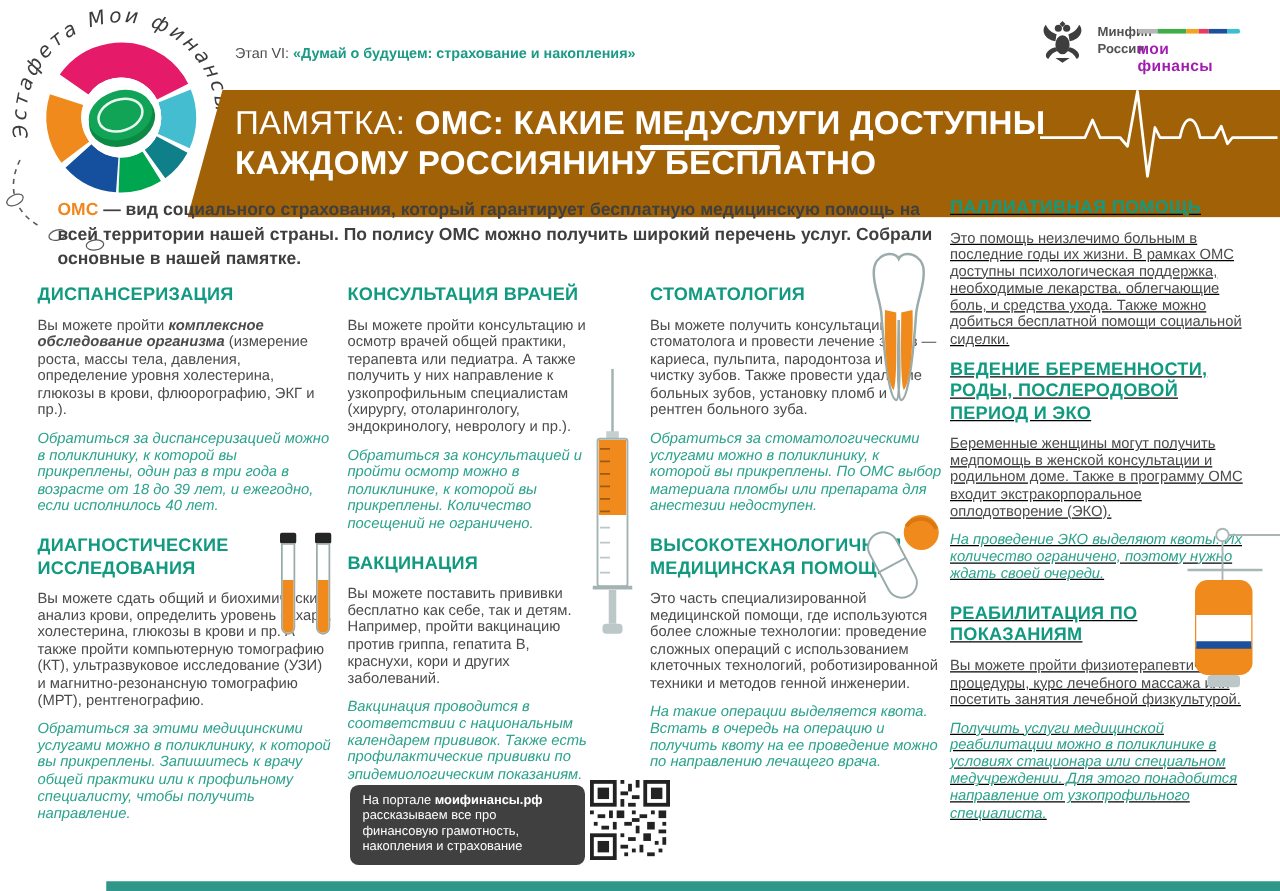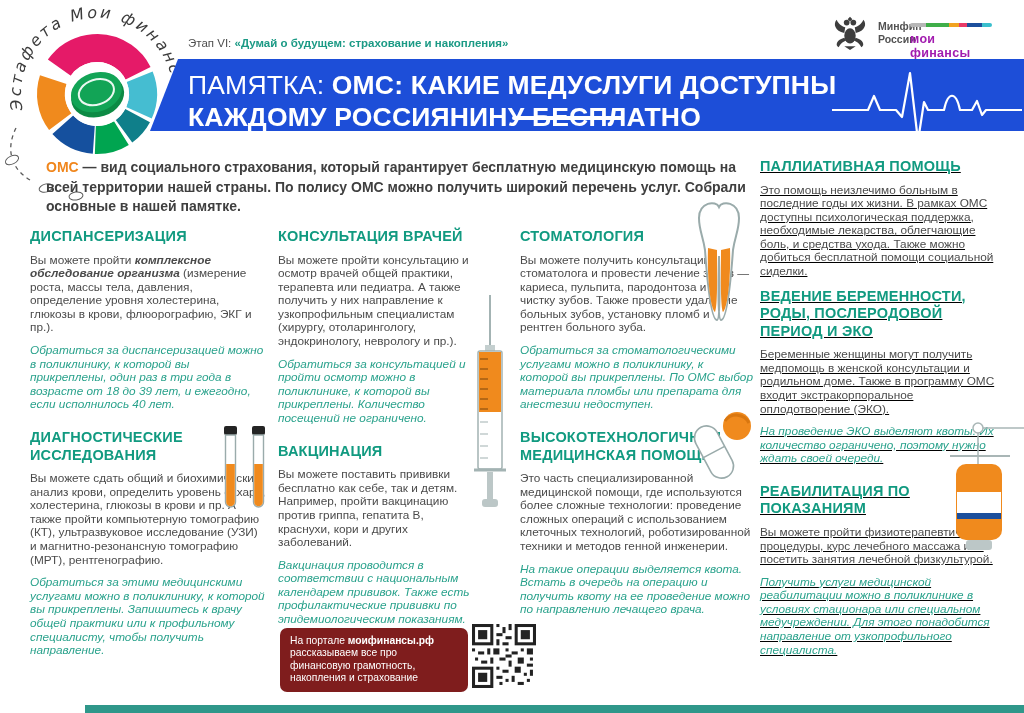--- a/index.html
+++ b/index.html
@@ -12,21 +12,21 @@
   .minfin{position:absolute;left:831px;top:14px;display:flex;align-items:center;gap:9px;}
   .minfin-label{font-size:10.5px;color:#525252;line-height:13px;font-weight:700;}
   .myfin{position:absolute;left:910px;top:23px;width:82px;}
   .myfin-line{display:flex;height:4px;border-radius:2px;overflow:hidden;margin-bottom:5px;}
   .myfin-line span{display:block;height:100%;}
   .mf1{width:20%;background:#b7b7b7;}.mf2{width:28%;background:#3fae49;}
   .mf3{width:12%;background:#f1a321;}.mf4{width:10%;background:#e83a67;}
   .mf5{width:18%;background:#1c4f9c;}.mf6{width:12%;background:#39bfcd;}
   .myfin-text{font-weight:700;color:#a21caf;font-size:12.5px;letter-spacing:.3px;}
   
-  .banner{position:absolute;left:150px;top:59px;width:874px;height:72px;background:#1d4ed8;
+  .banner{position:absolute;left:150px;top:72px;width:874px;height:102px;background:#a16207;
           clip-path:polygon(28px 0,100% 0,100% 100%,0 100%);}
   .banner-text{position:absolute;left:38px;top:10px;color:#fff;font-size:26.5px;line-height:32px;letter-spacing:.2px;}
   .banner-label{font-weight:400;}
   .banner-strong{font-weight:700;}
   .banner-dash{position:absolute;left:512px;top:116px;width:112px;height:3.5px;background:#fff;border-radius:2px;z-index:3;}
   .ecg-svg{position:absolute;right:2px;top:62px;z-index:3;}
   
   .intro{position:absolute;left:46px;top:158px;width:712px;font-size:14px;font-weight:700;
          color:#3f3f3f;line-height:19.5px;}
   .intro-term{color:#F0861C;}
@@ -36,21 +36,21 @@
   .col2{left:278px;width:200px;}
   .col3{left:520px;width:233px;}
   .col4{left:760px;top:158px;width:245px;text-decoration:underline;}
   .sec-title{color:#119A80;font-size:14.5px;line-height:17.5px;font-weight:700;margin:0 0 8px;letter-spacing:.2px;}
   .nw{white-space:nowrap;}
   .w-narrow{max-width:175px;}
   .body{color:#4b4b4b;font-size:11.8px;line-height:13.6px;margin:0 0 9px;}
   .bi{font-style:italic;font-weight:700;margin-top:26px;}
   .note{color:#2AA28C;font-size:11.8px;line-height:13.6px;font-style:italic;margin:0 0 17px;}
   
-  .qr-box{position:absolute;left:280px;top:628px;width:188px;height:64px;background:#7f1d1d;
+  .qr-box{position:absolute;left:280px;top:628px;width:188px;height:64px;background:#404040;
           border-radius:7px;color:#fff;font-size:10.3px;line-height:12.4px;padding:7px 10px;box-sizing:border-box;}
   .qr-box b{font-weight:700;}
   .qr-svg{position:absolute;left:472px;top:624px;}
   
   .tubes-svg{position:absolute;left:222px;top:426px;}
   .syringe-svg{position:absolute;left:474px;top:295px;}
   .tooth-svg{position:absolute;left:688px;top:196px;}
   .pills-svg{position:absolute;left:692px;top:404px;}
   .iv-svg{position:absolute;left:948px;top:420px;}
   .bottom-bar{position:absolute;left:85px;right:0;bottom:0;height:8px;background:#2F978A;}

